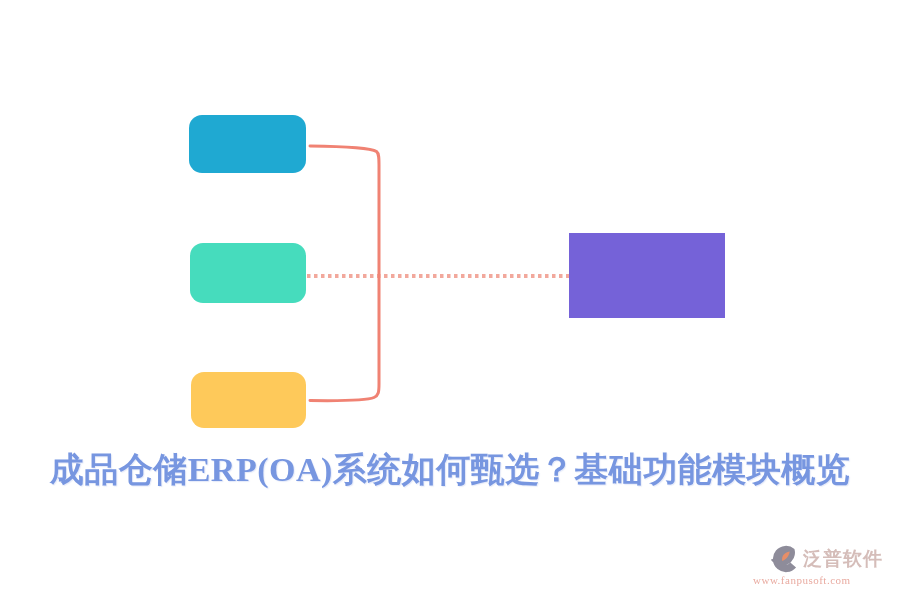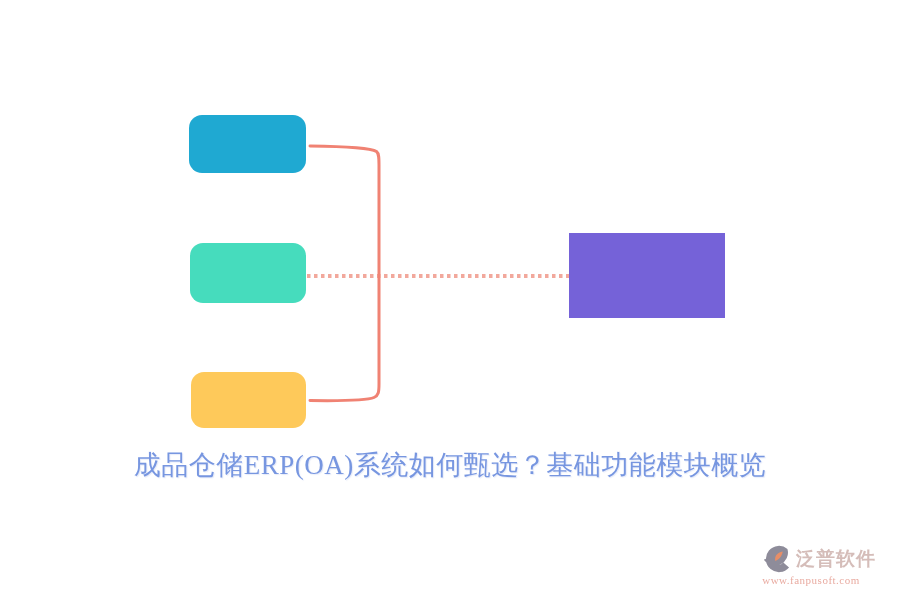--- a/index.html
+++ b/index.html
@@ -44,31 +44,31 @@
     fill: none;
     stroke: var(--c-dotted);
     stroke-width: 4;
     stroke-dasharray: 3.5 3.5;
   }
   .title {
     position: absolute;
     left: 0; top: 447px;
     width: 900px;
     text-align: center;
-    font-size: 27px;
-    font-weight: normal;
+    font-size: 34px;
+    font-weight: bold;
     letter-spacing: 0.5px;
     color: var(--c-title);
     text-shadow: 1px 1px 1px rgba(150,170,230,0.25);
   }
   .watermark {
     position: absolute;
-    right: 24px; bottom: 14px;
+    right: 17px; bottom: 14px;
     width: 130px;
-    text-align: center;
+    text-align: left;
   }
   .watermark-row {
     display: flex;
     align-items: center;
     justify-content: flex-end;
     gap: 2px;
   }
   .watermark-icon { width: 30px; height: 30px; flex: 0 0 auto; }
   .watermark-brand {
     font-size: 19px;

